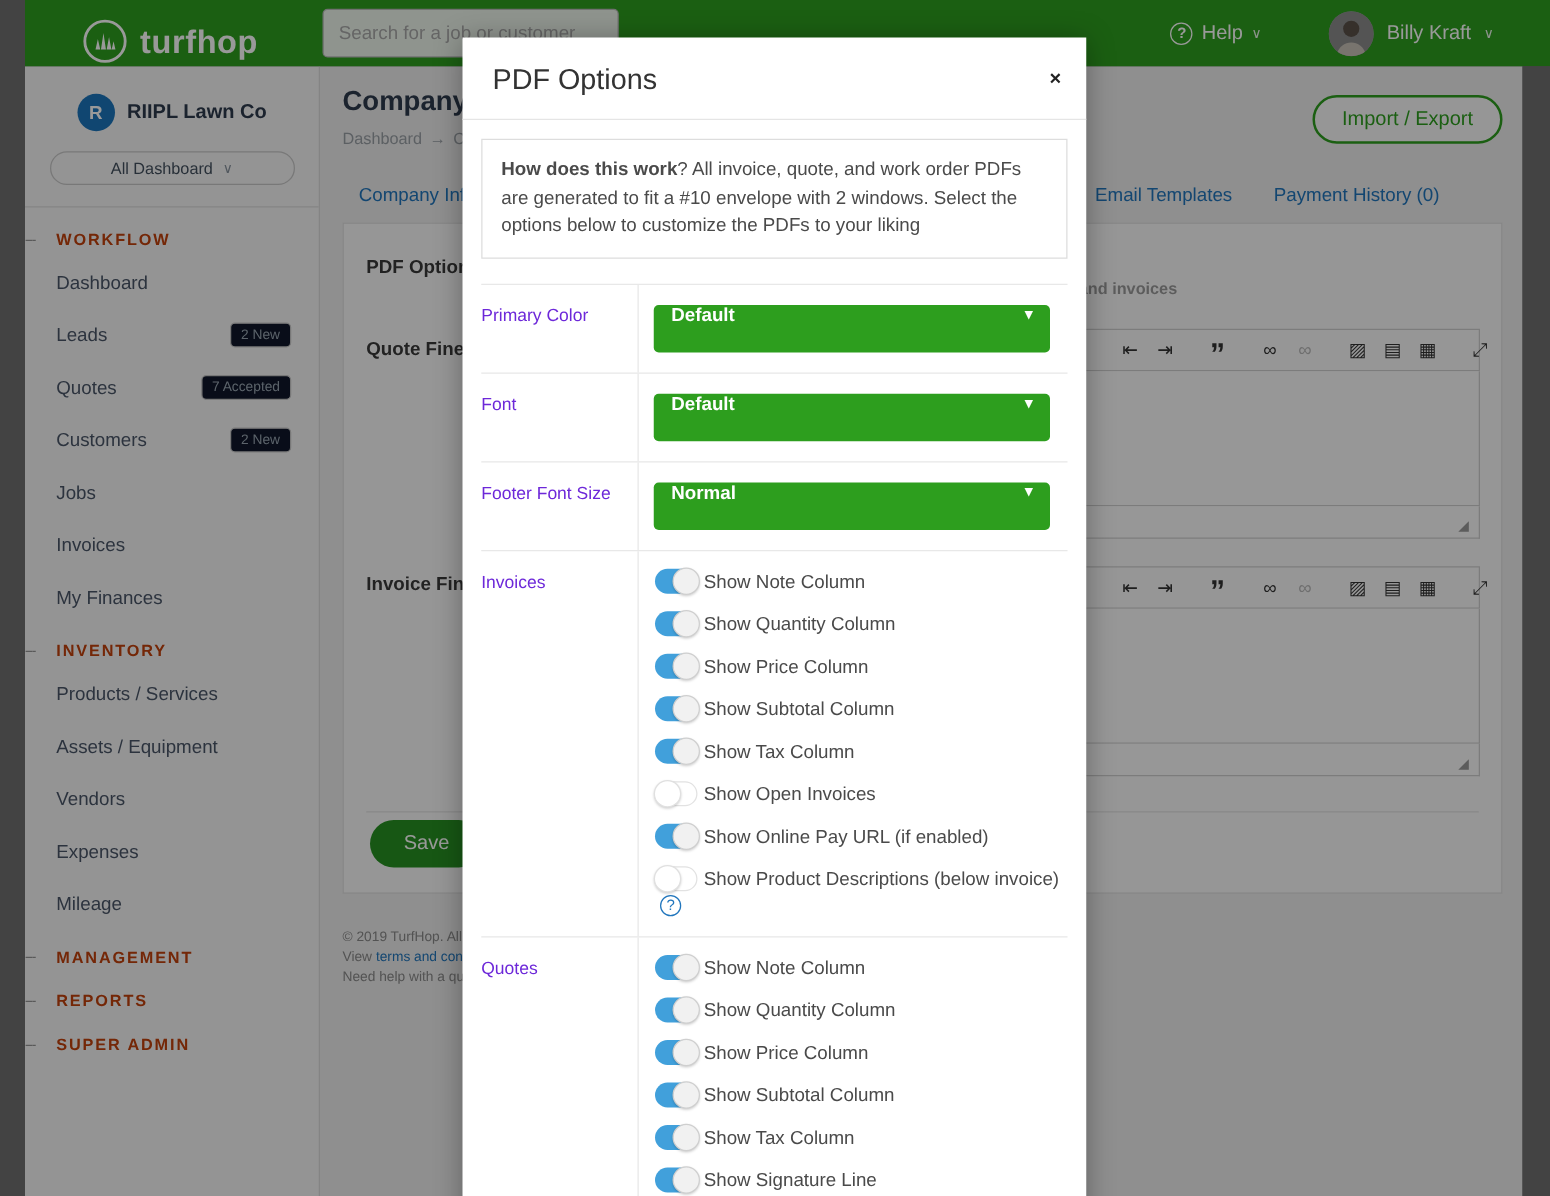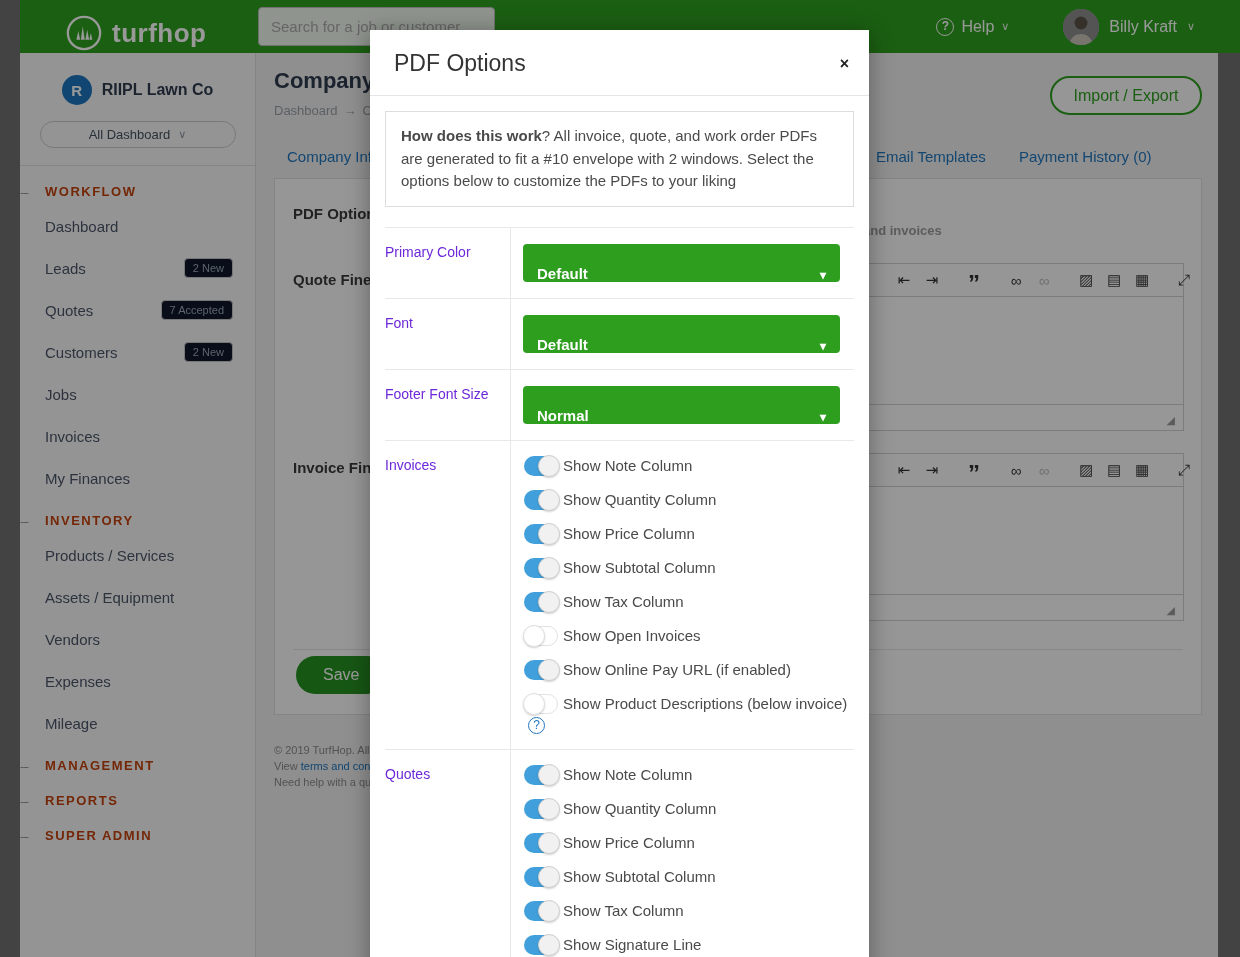--- a/index.html
+++ b/index.html
@@ -82,21 +82,21 @@
   .modal-title { font-size:23px; color:#333; }
   .modal-close { position:absolute; right:20px; top:26px; font-size:16px; font-weight:bold; color:#222; cursor:pointer; line-height:1; }
   .modal-body { padding:15px; }
   .howto { border:1px solid #ddd; padding:13px 15px; font-size:15px; line-height:1.5; color:#4a4a4a; margin-bottom:20px; }
   .howto b { font-weight:bold; }
 
   .mrow { display:flex; border-top:1px solid #e8e8e8; }
   .mlabel { width:126px; border-right:1px solid #e8e8e8; padding:16px 6px 16px 0; font-size:14px; color:#6d28d9; }
   .mcontrol { flex:1; padding:14px 0 12px 12px; }
   .gselect { width:317px; height:38px; background:#2d9e1e; border-radius:4px; color:#fff; font-size:15px; font-weight:bold;
-    display:flex; align-items:flex-end; justify-content:space-between; padding:0 14px; cursor:pointer; margin:2px 0 4px; }
+    display:flex; align-items:flex-start; justify-content:space-between; padding:0 14px; cursor:pointer; margin:2px 0 4px; }
   .gsel-caret { font-size:12px; }
 
   .trow { margin-bottom:13px; font-size:15px; color:#4a4a4a; line-height:21px; }
   .trow:last-child { margin-bottom:2px; }
   .switch { position:relative; display:inline-block; vertical-align:middle; width:34px; height:20px; border-radius:10px;
     margin:-2px 5px 0 1px; cursor:pointer; }
   .switch.on { background:#41a0db; }
   .switch.off { background:#fff; border:1px solid #e2e2e2; }
   .knob { position:absolute; top:-1px; width:22px; height:22px; border-radius:50%; background:#f1f1f1;
     border:1px solid #cfcfcf; box-shadow:0 1px 2px rgba(0,0,0,.18); }

